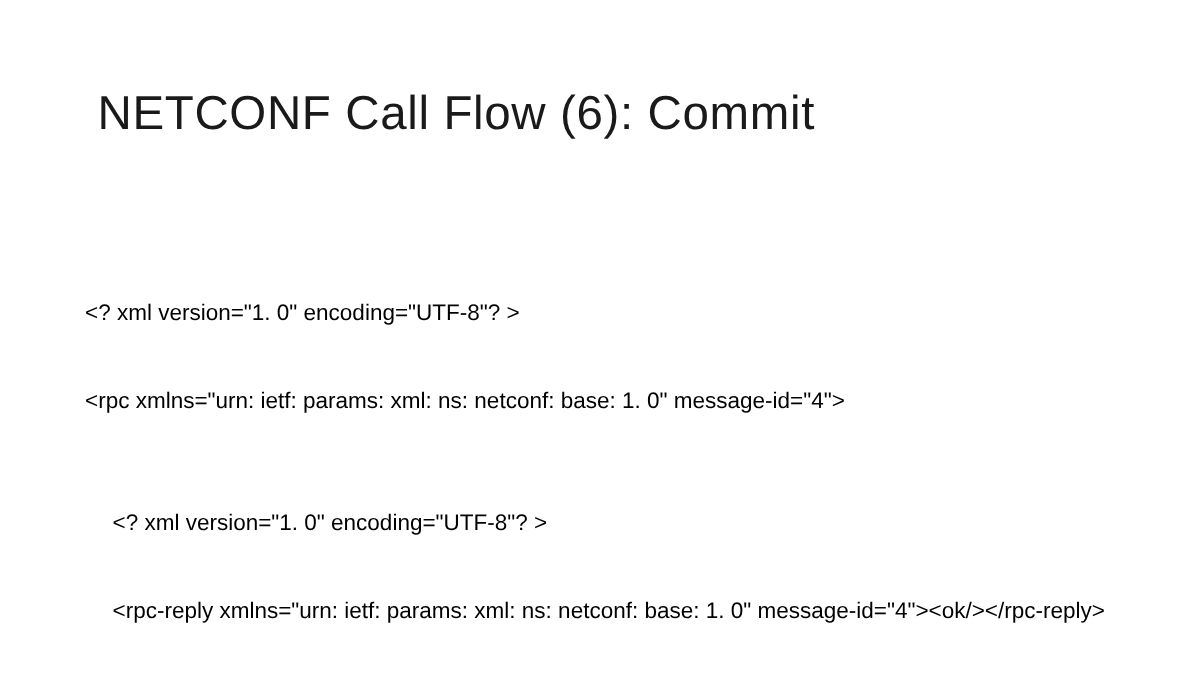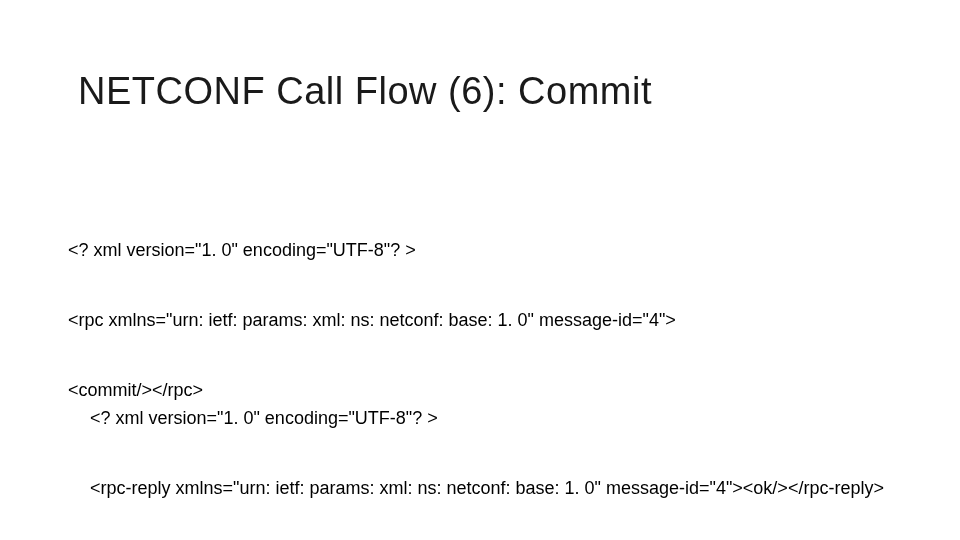--- a/index.html
+++ b/index.html
@@ -53,21 +53,20 @@
 </head>
 <body>
 
 <div class="slide">
 
   <div class="title">NETCONF Call Flow (6): Commit</div>
 
   <div class="code-block-1">
     <div>&lt;? xml version="1. 0" encoding="UTF-8"? &gt;</div>
     <div>&lt;rpc xmlns="urn: ietf: params: xml: ns: netconf: base: 1. 0" message-id="4"&gt;</div>
-    <div>&lt;commit/&gt;&lt;/rpc&gt;</div>
   </div>
 
   <div class="code-block-2">
     <div>&lt;? xml version="1. 0" encoding="UTF-8"? &gt;</div>
     <div>&lt;rpc-reply xmlns="urn: ietf: params: xml: ns: netconf: base: 1. 0" message-id="4"&gt;&lt;ok/&gt;&lt;/rpc-reply&gt;</div>
   </div>
 
 </div>
 
 </body></html>

